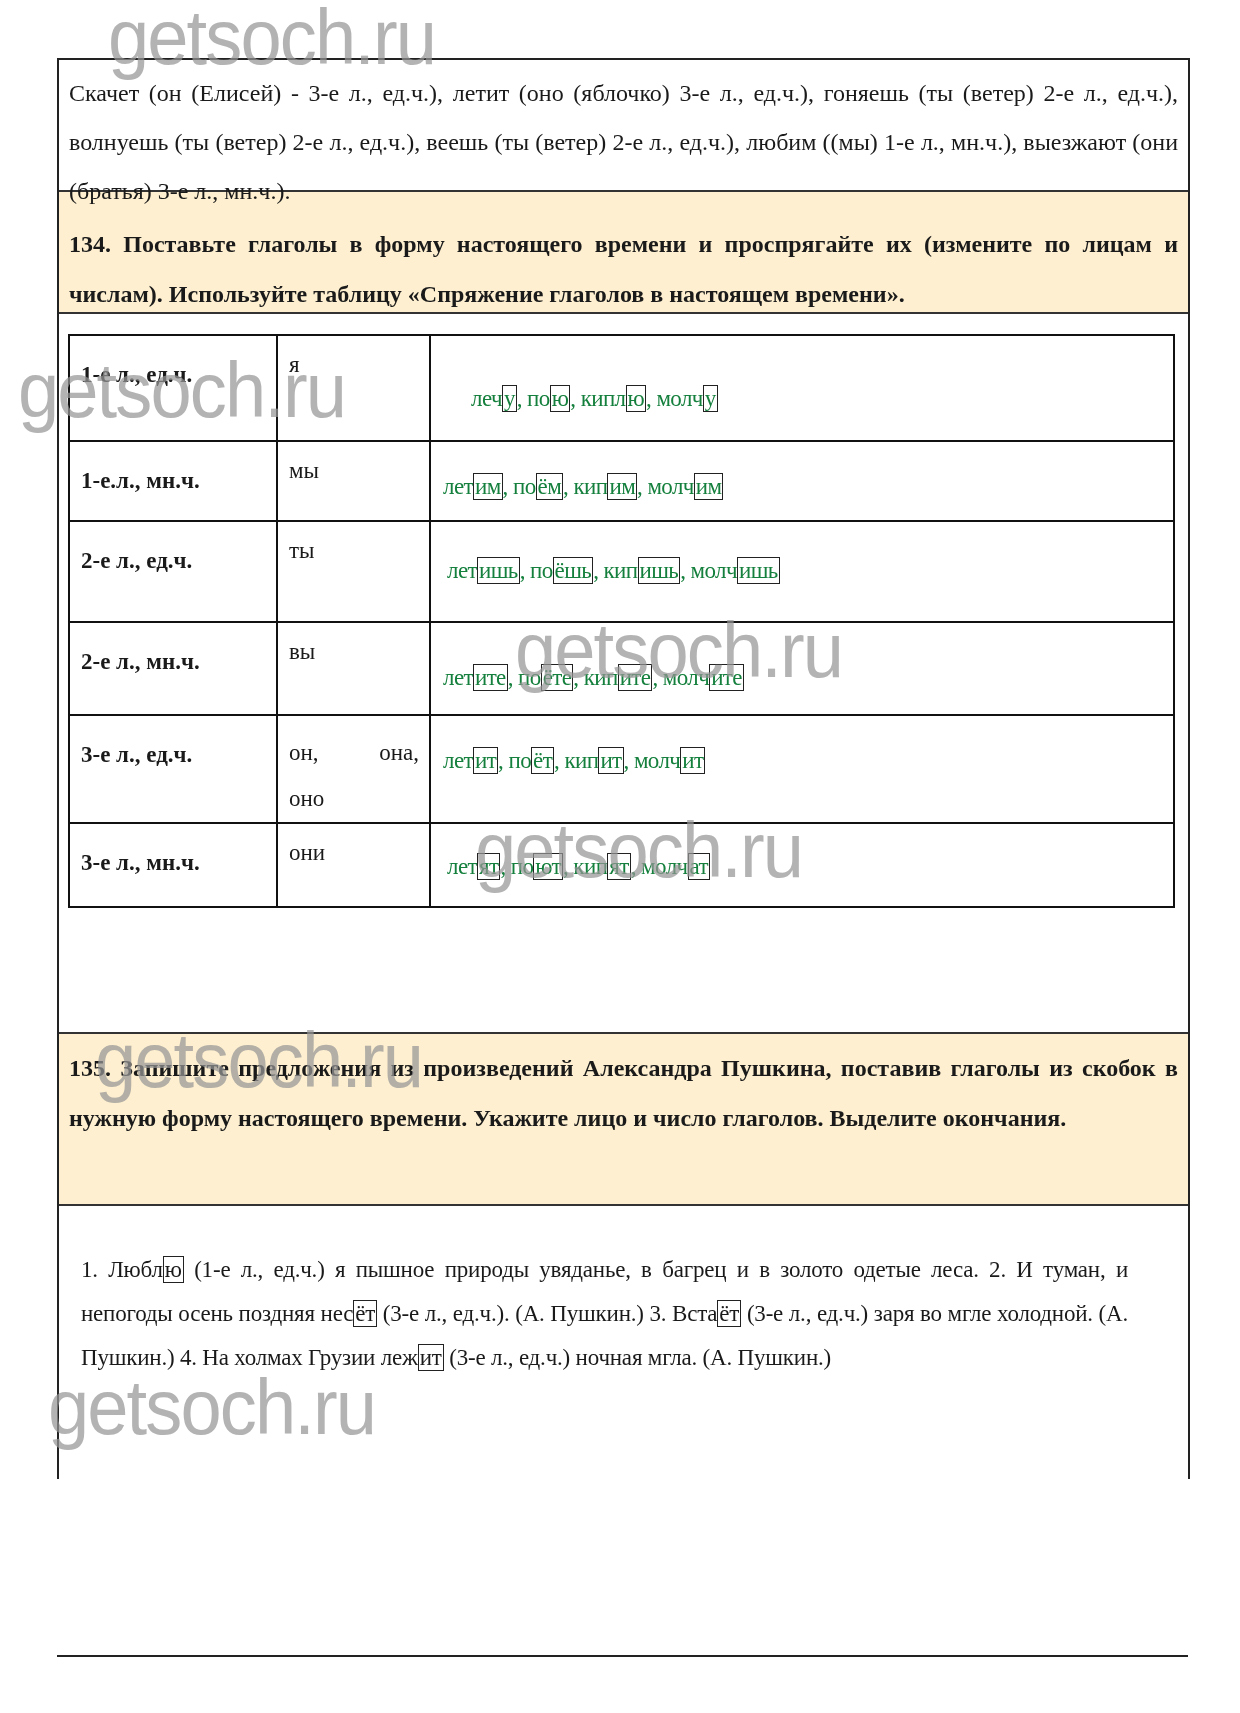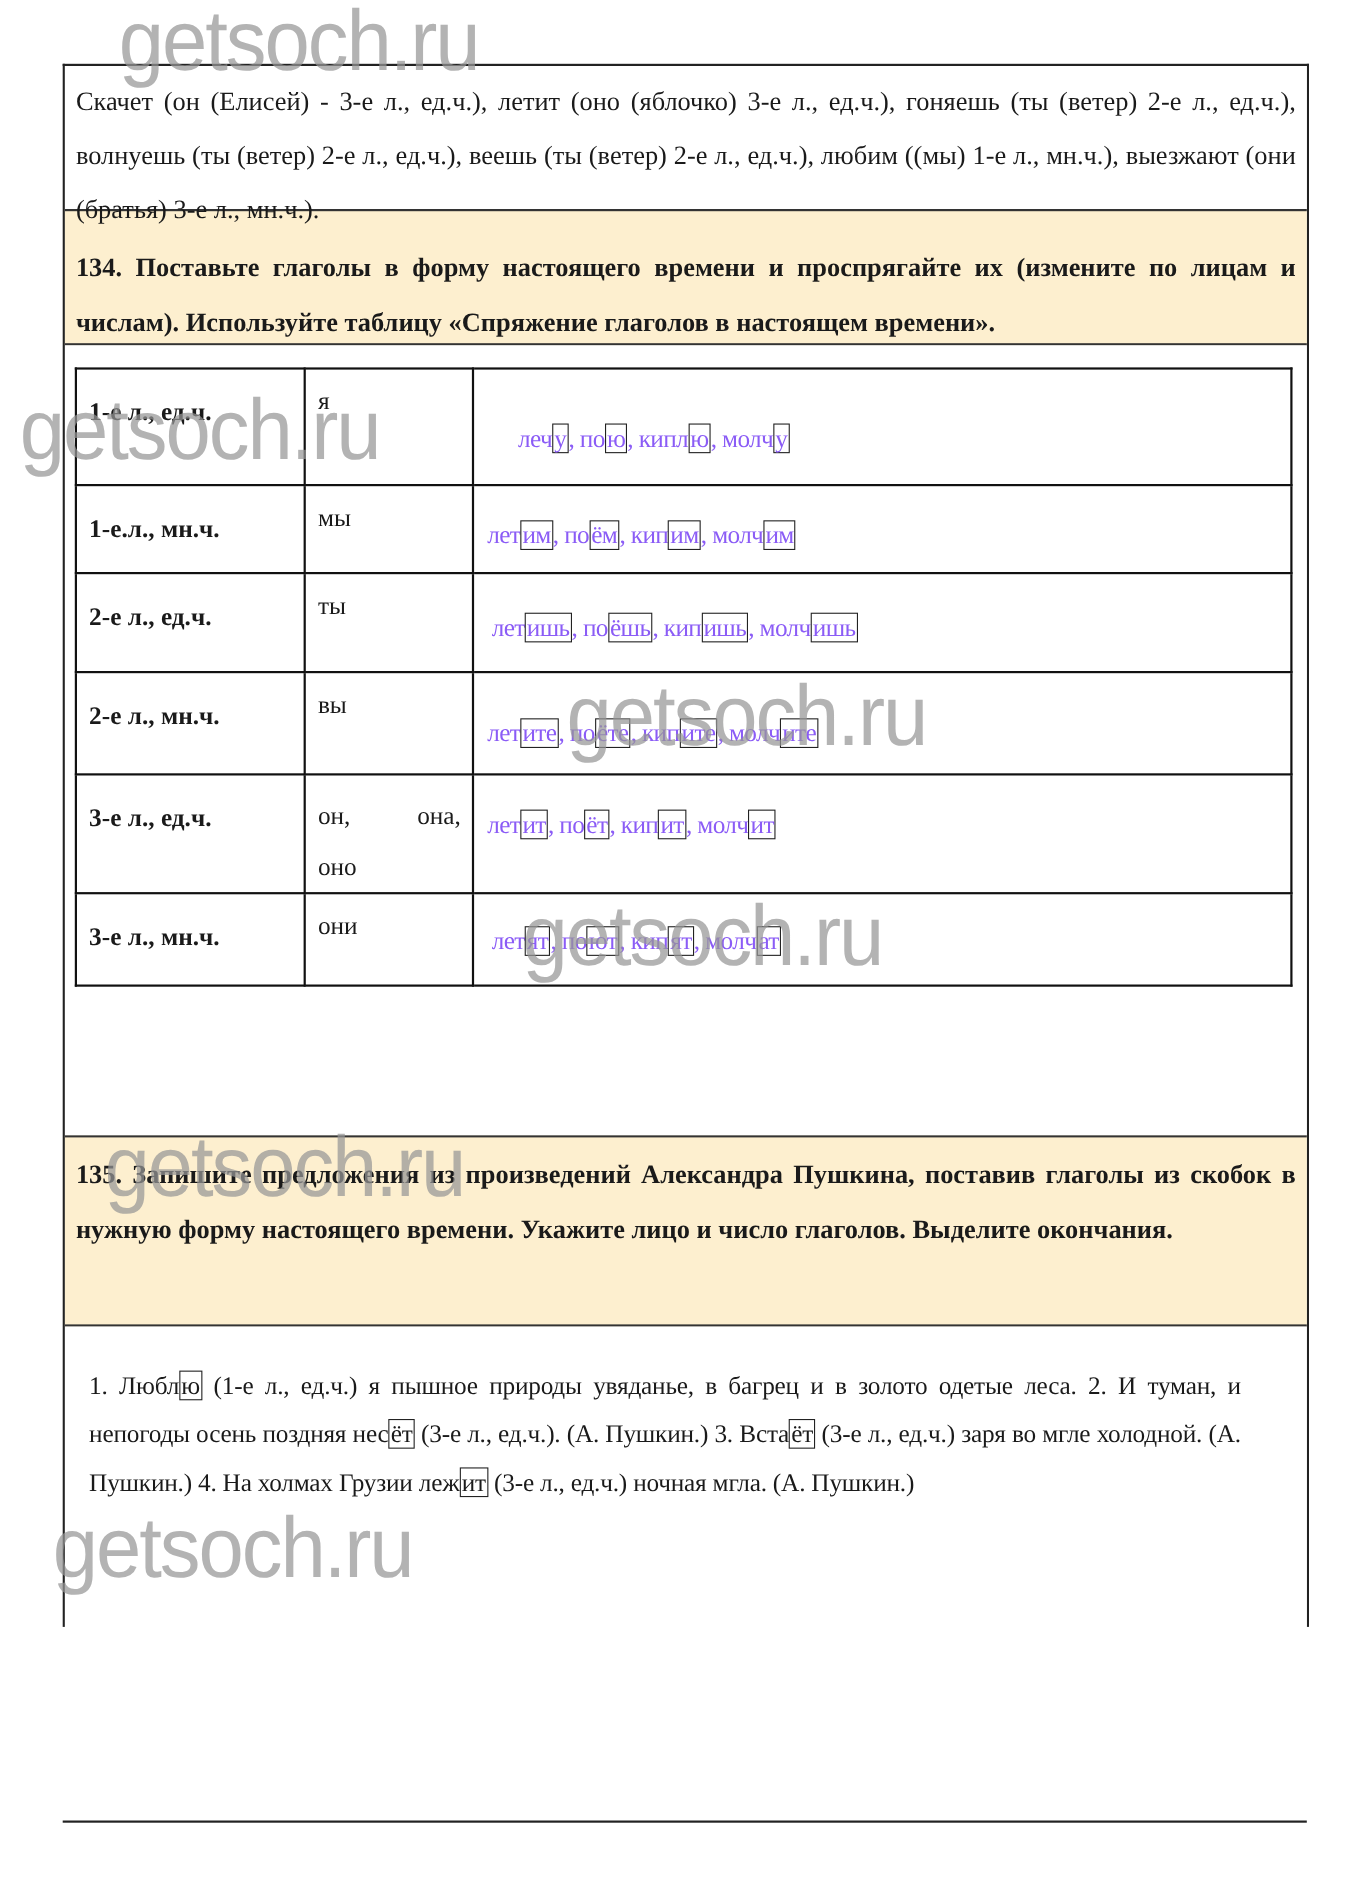--- a/index.html
+++ b/index.html
@@ -16,37 +16,37 @@
   .task-header + .answer { }
   .answer { background: #fff; box-sizing: border-box; font-size: 24px; line-height: 49px;
             text-align: justify; text-align-last: left; padding: 0 10px; }
   .sep { border-top: 2px solid #333; }
 
   #s133-head { height: 126px; }
   #s133-ans { height: 130px; padding-top: 9px; }
   #s134-head { height: 124px; padding-top: 27px; }
   #s134-ans { height: 718px; position: relative; }
   #s135-head { height: 174px; padding-top: 9px; }
-  #s135-ans { height: 273px; padding: 32px 60px 0 22px; font-size: 23px; line-height: 44px;
+  #s135-ans { height: 273px; padding: 42px 60px 0 22px; font-size: 23px; line-height: 44px;
               letter-spacing: -0.2px; }
 
   table.conj { position: absolute; left: 9px; top: 20px; width: 1107px;
                border-collapse: collapse; font-size: 23px; }
   table.conj td { border: 2px solid #111; vertical-align: top; padding: 0; }
   td.c-person { width: 195px; font-weight: bold; padding: 14px 0 0 11px !important; }
   td.c-pron { width: 130px; padding: 14px 10px 0 11px !important; line-height: 49px; }
   td.c-forms { padding: 0 0 0 12px !important; }
   td.c-person span { line-height: 30px; }
   td.c-pron .pron-line { display: block; text-align: justify; text-align-last: justify; }
   td.c-pron .pron-line.last { text-align-last: left; }
 
-  .forms { display: inline-block; font-size: 23px; letter-spacing: -0.6px; color: #8b5cf6; }
+  .forms { display: inline-block; font-size: 23px; letter-spacing: -0.6px; color: #15803d; }
   .ending { border: 1.5px solid #222; padding: 0 1px; }
 
-  .row-h1 { height: 106px; } .row-h2 { height: 80px; border-radius: 16px; } .row-h3 { height: 90px; padding-left: 13px; }
+  .row-h1 { height: 106px; } .row-h2 { height: 80px; border-radius: 16px; } .row-h3 { height: 101px; padding-left: 13px; }
   .row-h4 { height: 93px; } .row-h5 { height: 108px; } .row-h6 { height: 84px; }
 
   .watermark { position: absolute; font-family: "Liberation Sans", "DejaVu Sans", sans-serif;
                color: rgba(150,150,150,0.72); font-size: 78px; letter-spacing: -2px;
                pointer-events: none; transform: scaleX(0.95); transform-origin: left top; }
 </style>
 </head>
 <body>
 
 <div class="frame">

